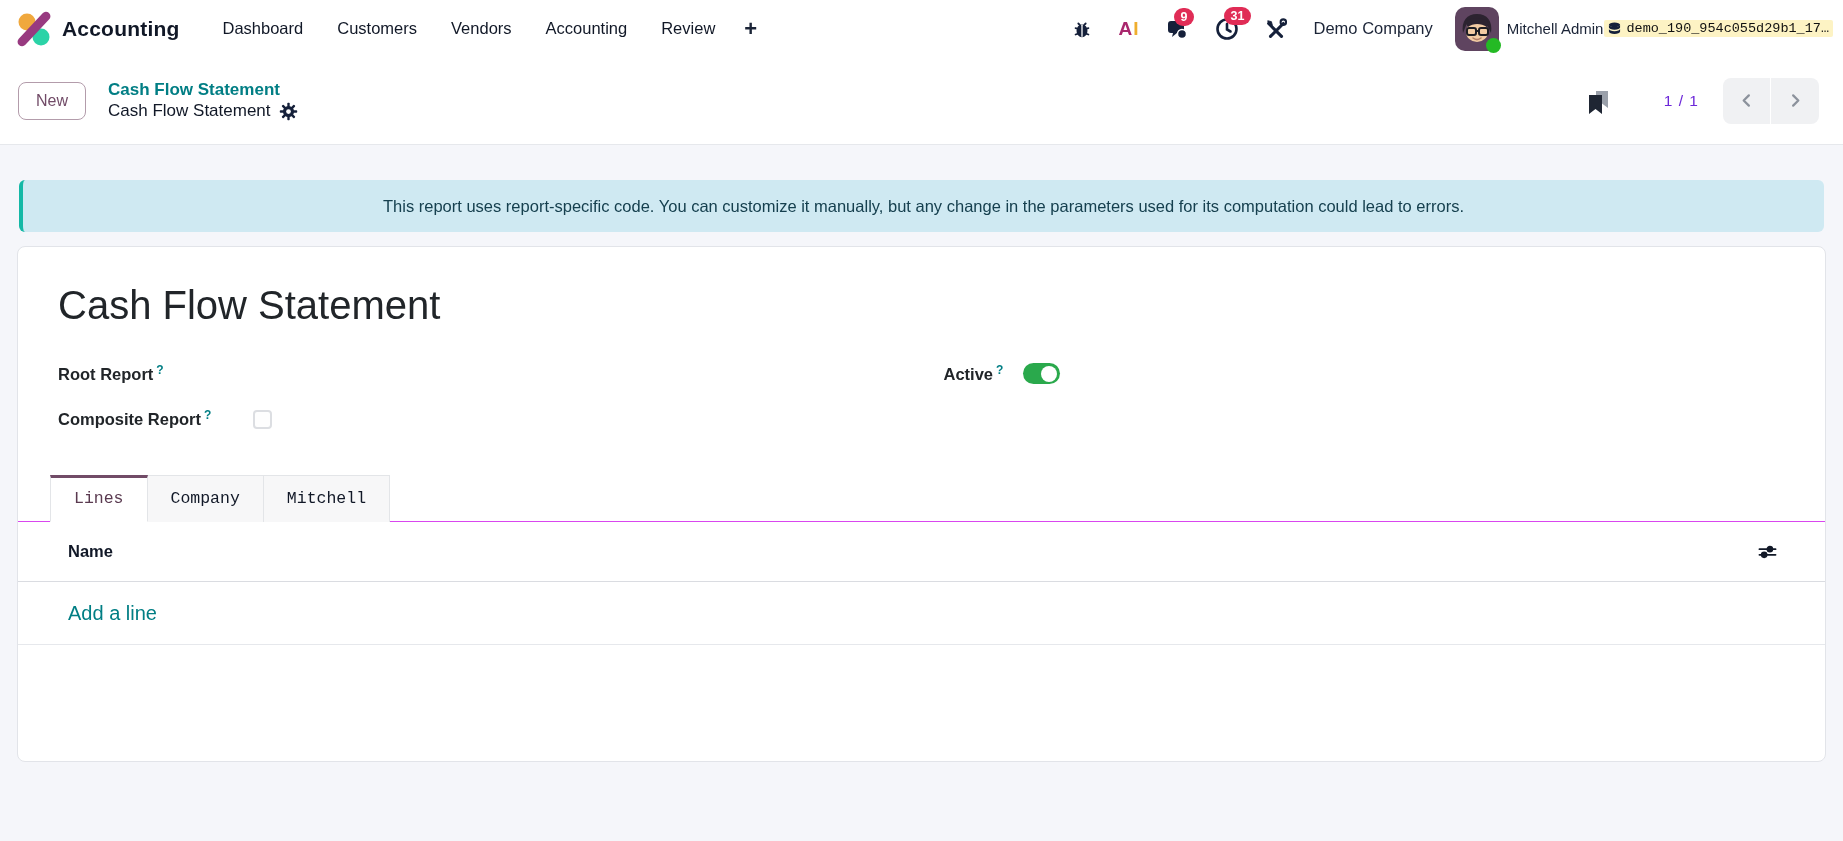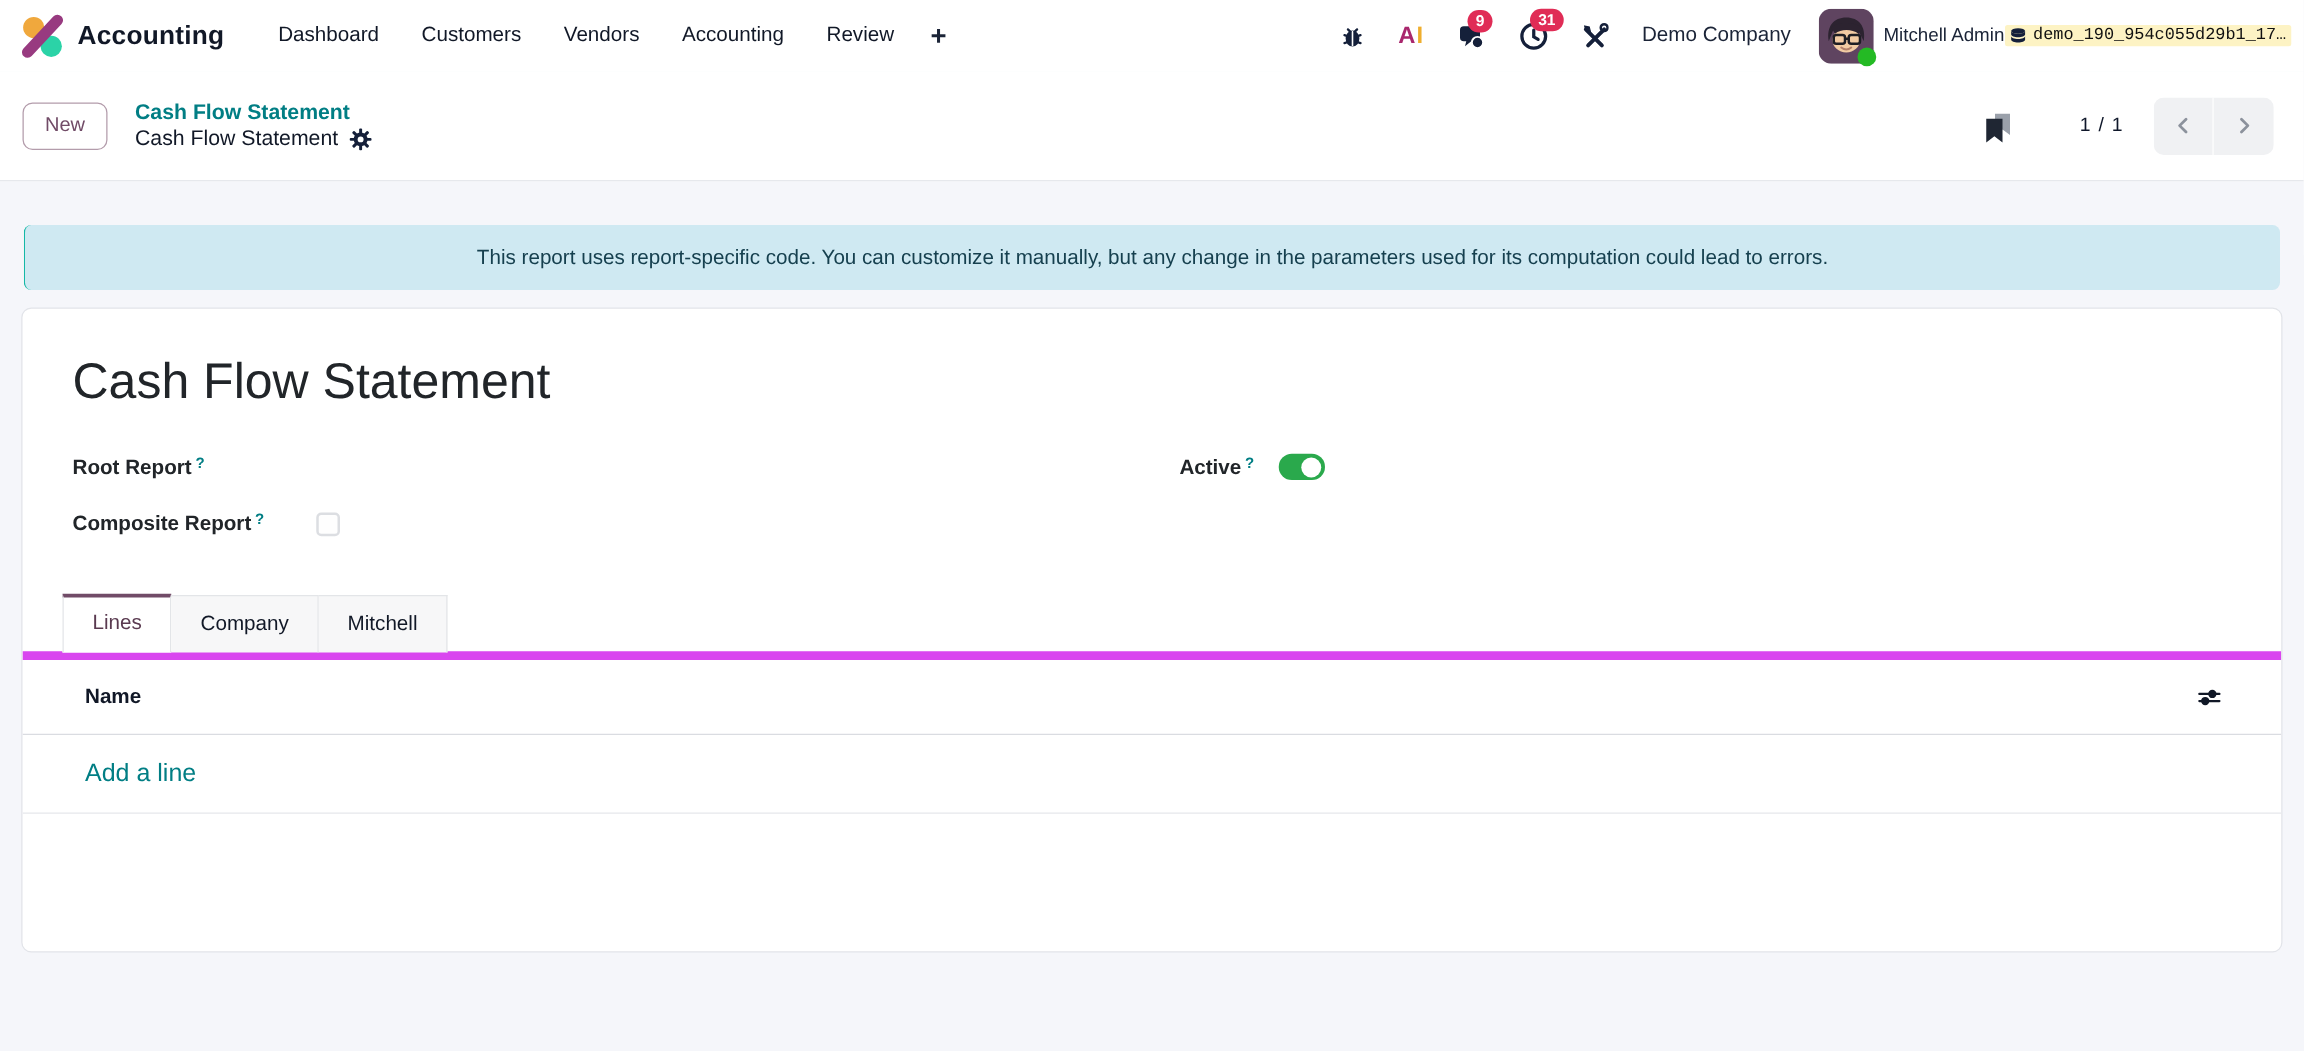--- a/index.html
+++ b/index.html
@@ -54,32 +54,32 @@
     background:#fff; border:1px solid #b39cab; border-radius:8px;
     padding:9px 17px; cursor:pointer; font-weight:500;
   }
   .breadcrumbs { margin-left:22px; display:flex; flex-direction:column; gap:1px; }
   .bc-parent { font-size:17px; font-weight:bold; color:var(--teal,#017e84); text-decoration:none; cursor:pointer; }
   .bc-current-row { display:flex; align-items:center; gap:8px; }
   .bc-current { font-size:17px; color:#111827; }
   .gear-btn { cursor:pointer; display:flex; align-items:center; }
   .cp-right { margin-left:auto; display:flex; align-items:center; gap:18px; }
   .bookmark-btn { position:relative; width:26px; height:26px; cursor:pointer; }
-  .pager-text { font-size:15.5px; color:#0f172a; letter-spacing:1px; margin-left:36px; }
+  .pager-text { font-size:15.5px; color:#6d28d9; letter-spacing:1px; margin-left:36px; }
   .pager-group { display:flex; border-radius:8px; overflow:hidden; margin-left:6px; }
   .pager-btn {
     width:48px; height:46px; background:#f0f1f3; border:none; cursor:pointer;
     display:flex; align-items:center; justify-content:center;
   }
   .pager-btn:first-child { border-right:1px solid #fff; }
   
   .main { padding-top:35px; }
   .alert-info {
     margin:0 19px; height:52px; background:var(--banner-bg,#cfe9f2);
-    border-left:1px solid #14b8a6; border-radius:6px;
+    border-left:4px solid #14b8a6; border-radius:6px;
     display:flex; align-items:center; justify-content:center;
     font-size:16.5px; color:#16404f;
   }
   .sheet {
     margin:14px 17px 0 17px; height:516px; background:#fff;
     border:1px solid #e2e4e9; border-radius:8px; overflow:hidden;
   }
   .sheet-title {
     font-size:40px; font-weight:400; color:#212529; padding:34px 40px 0 40px;
     line-height:1.2; cursor:text;
@@ -100,22 +100,23 @@
   .toggle .knob {
     position:absolute; top:2.5px; right:3px; width:16px; height:16px;
     background:#fff; border-radius:50%;
   }
   .checkbox {
     width:19px; height:19px; border:2px solid #dcdee2; border-radius:4px;
     background:#fefefe; margin-left:42px; cursor:pointer; display:inline-block;
   }
   
   .tabs {
-    display:flex; align-items:flex-end; margin-top:46px; padding:0 0 0 32px;
-    border-bottom:7px solid #d946ef;
+    display:flex; margin-top:46px; padding:0 0 0 32px;
+    border-bottom:1px solid #d946ef;
+    font-family:Liberation Mono, monospace;
   }
   .tab {
     font-size:16.5px; padding:13px 23px; cursor:pointer; text-decoration:none;
     color:#111827; background:#f7f7f8; border:1px solid #e3e5e8; border-bottom:none;
     margin-bottom:-1px;
   }
   .tab + .tab { border-left:none; }
   .tab.active {
     background:#fff; color:#5a3a50; border-top:3px solid var(--brand-purple,#714B67);
     border-bottom:1px solid #fff; padding-top:11px;

